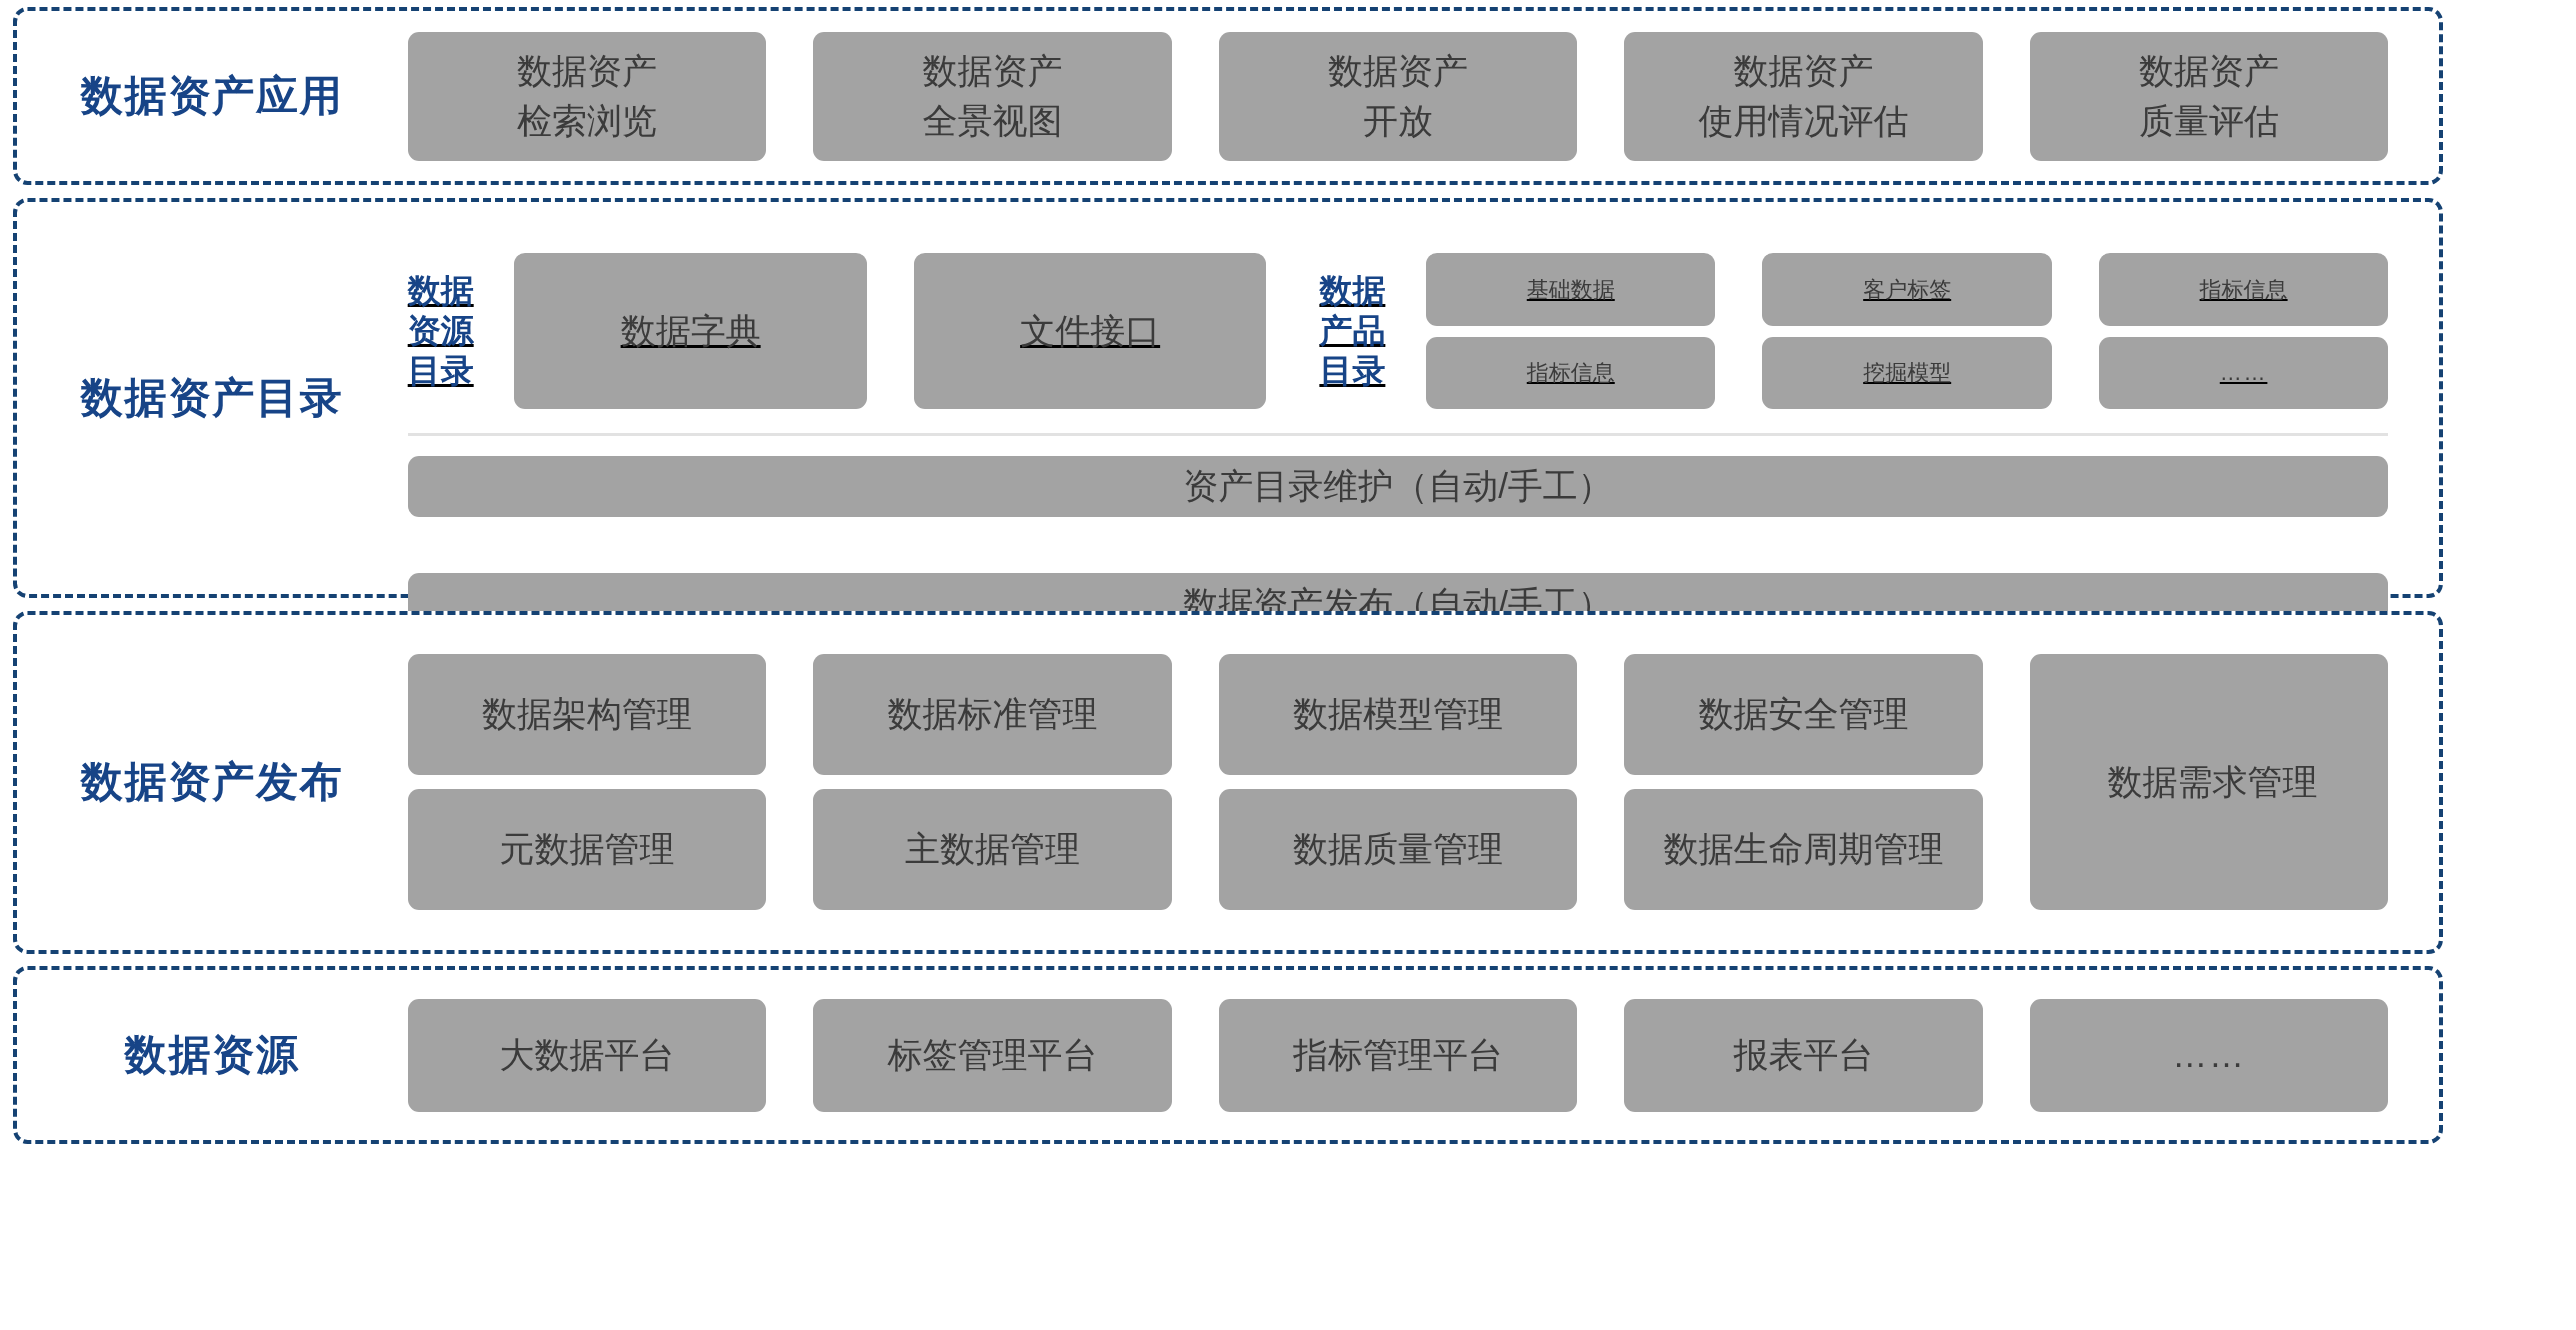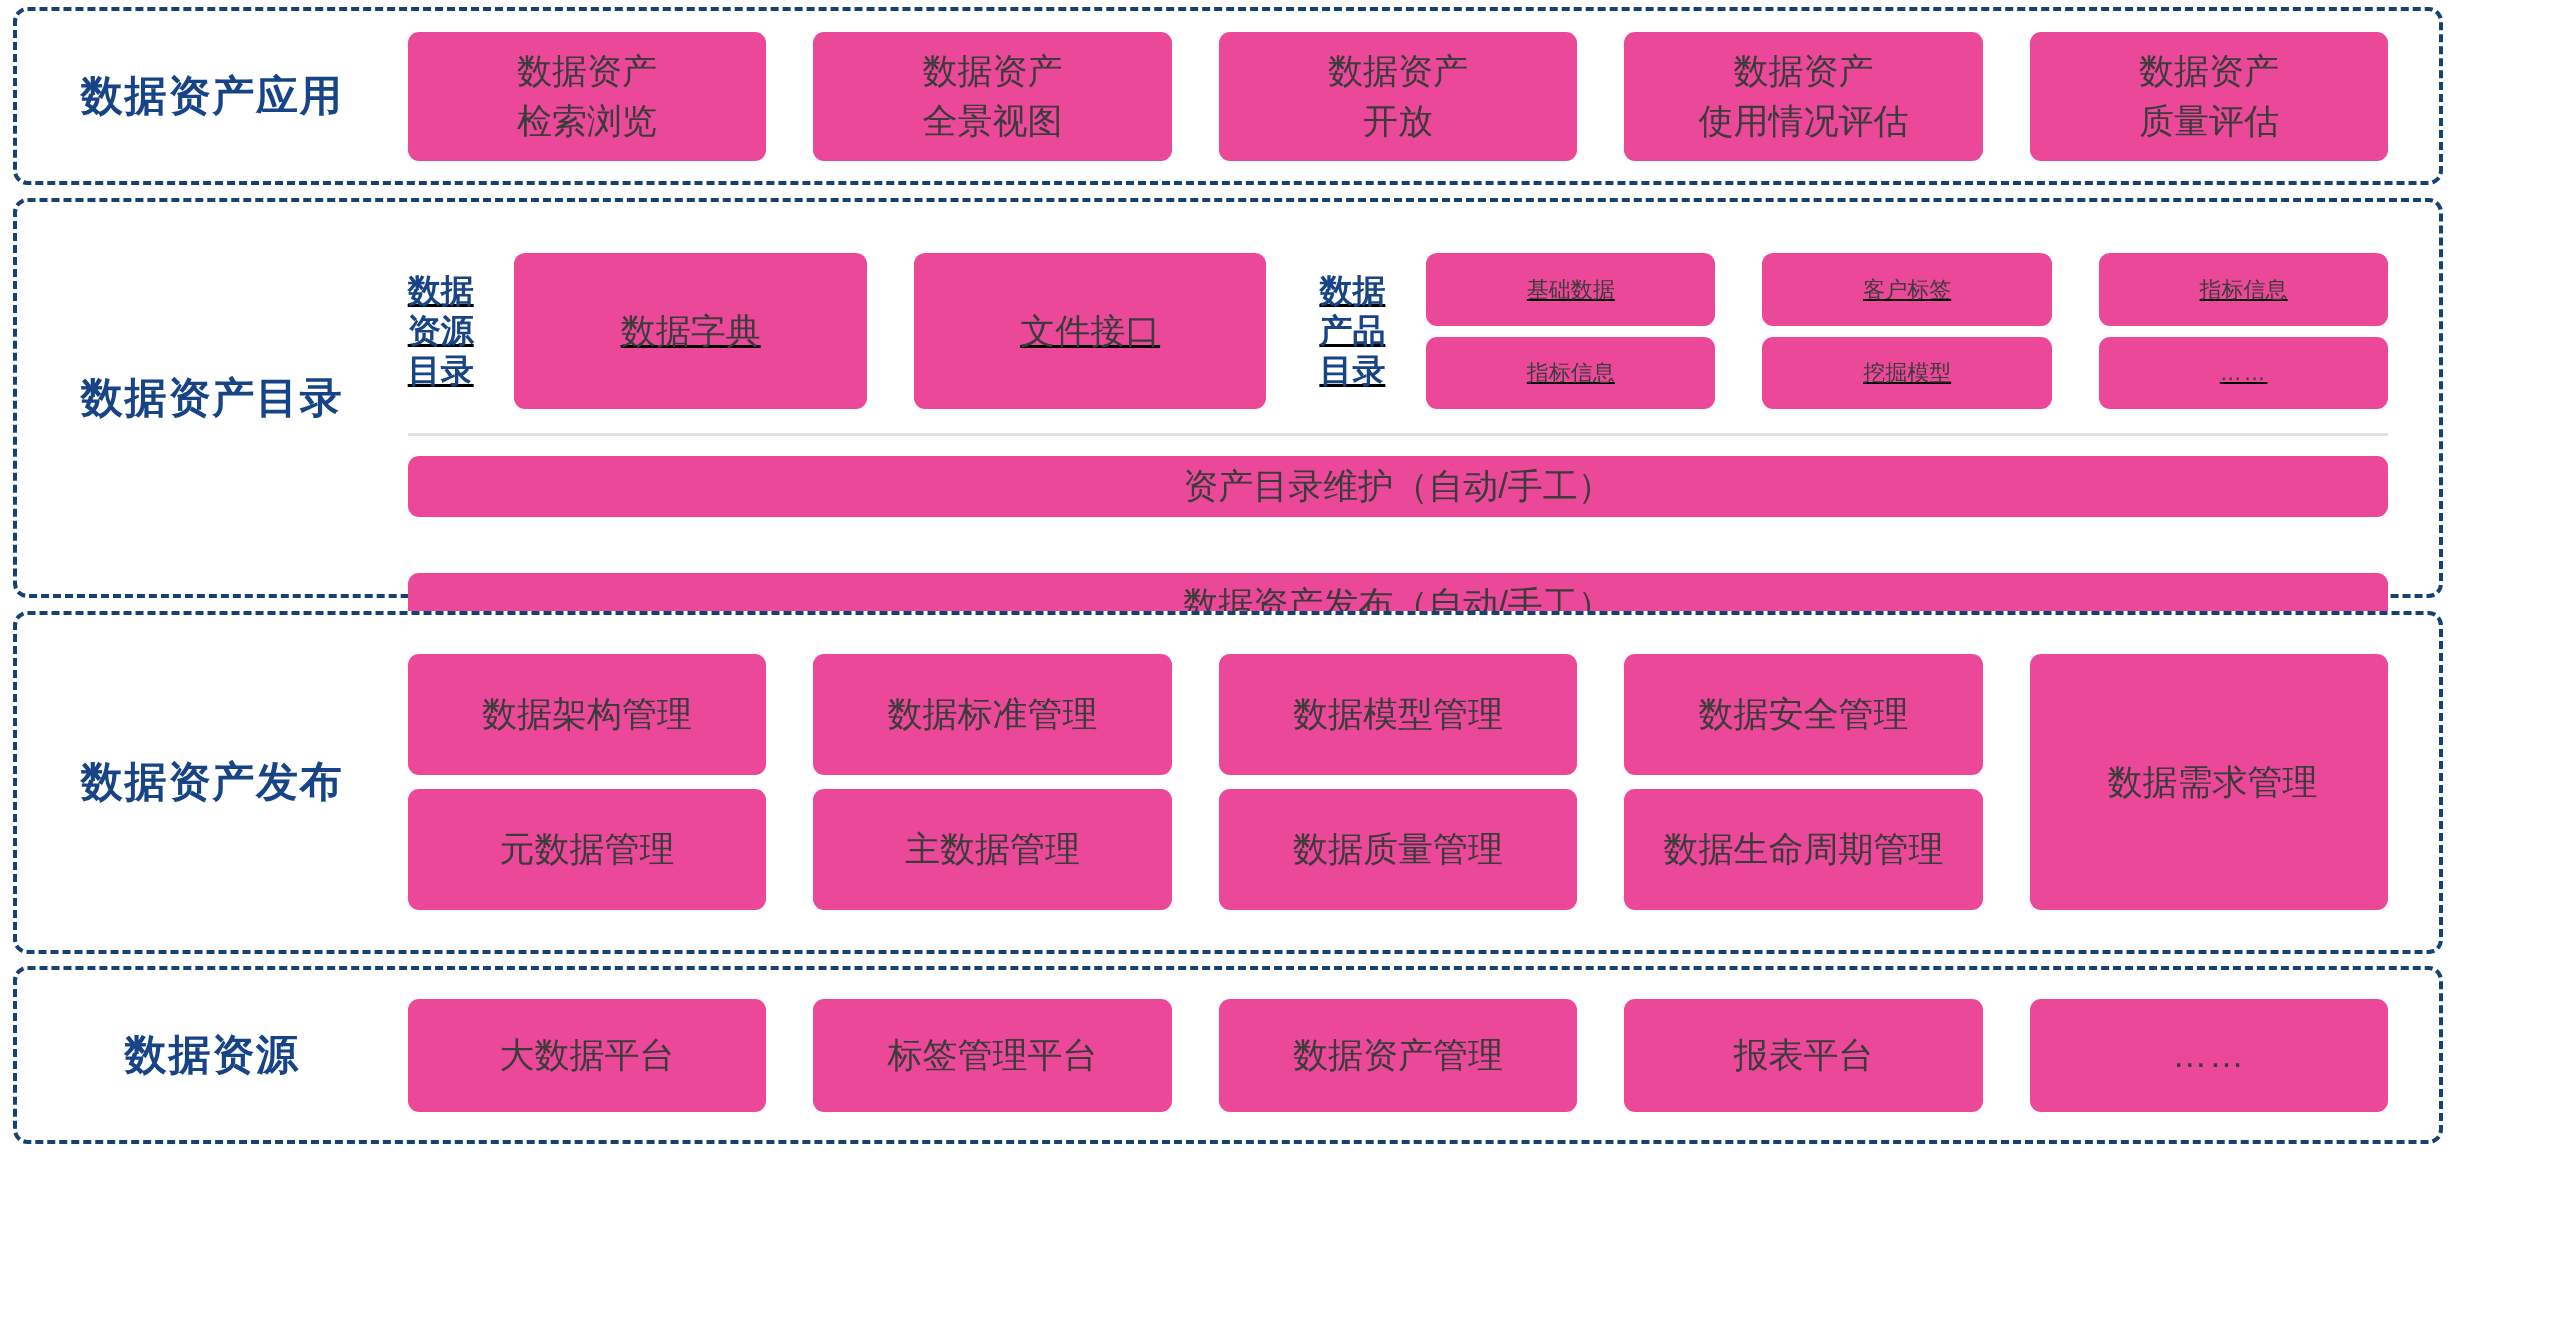--- a/index.html
+++ b/index.html
@@ -50,21 +50,21 @@
   .band-body {
     flex: 1 1 auto;
     box-sizing: border-box;
     padding-right: 51px;
     display: flex;
     flex-direction: column;
   }
 
   
   .card {
-    background: #ec4899;
+    background: #a3a3a3;
     border-radius: 11px;
     color: #3b3b3b;
     font-size: 35px;
     line-height: 1.45;
     display: flex;
     align-items: center;
     justify-content: center;
     text-align: center;
     box-sizing: border-box;
     padding: 5.5px 9px;
@@ -232,21 +232,21 @@
       </div>
     </div>
   </div>
 
   <div class="band band-source">
     <div class="band-label">数据资源</div>
     <div class="band-body">
       <div class="row-source">
         <div class="card">大数据平台</div>
         <div class="card">标签管理平台</div>
-        <div class="card">数据资产管理</div>
+        <div class="card">指标管理平台</div>
         <div class="card">报表平台</div>
         <div class="card ellipsis">……</div>
       </div>
     </div>
   </div>
 
 </div>
 
 
 </body></html>

